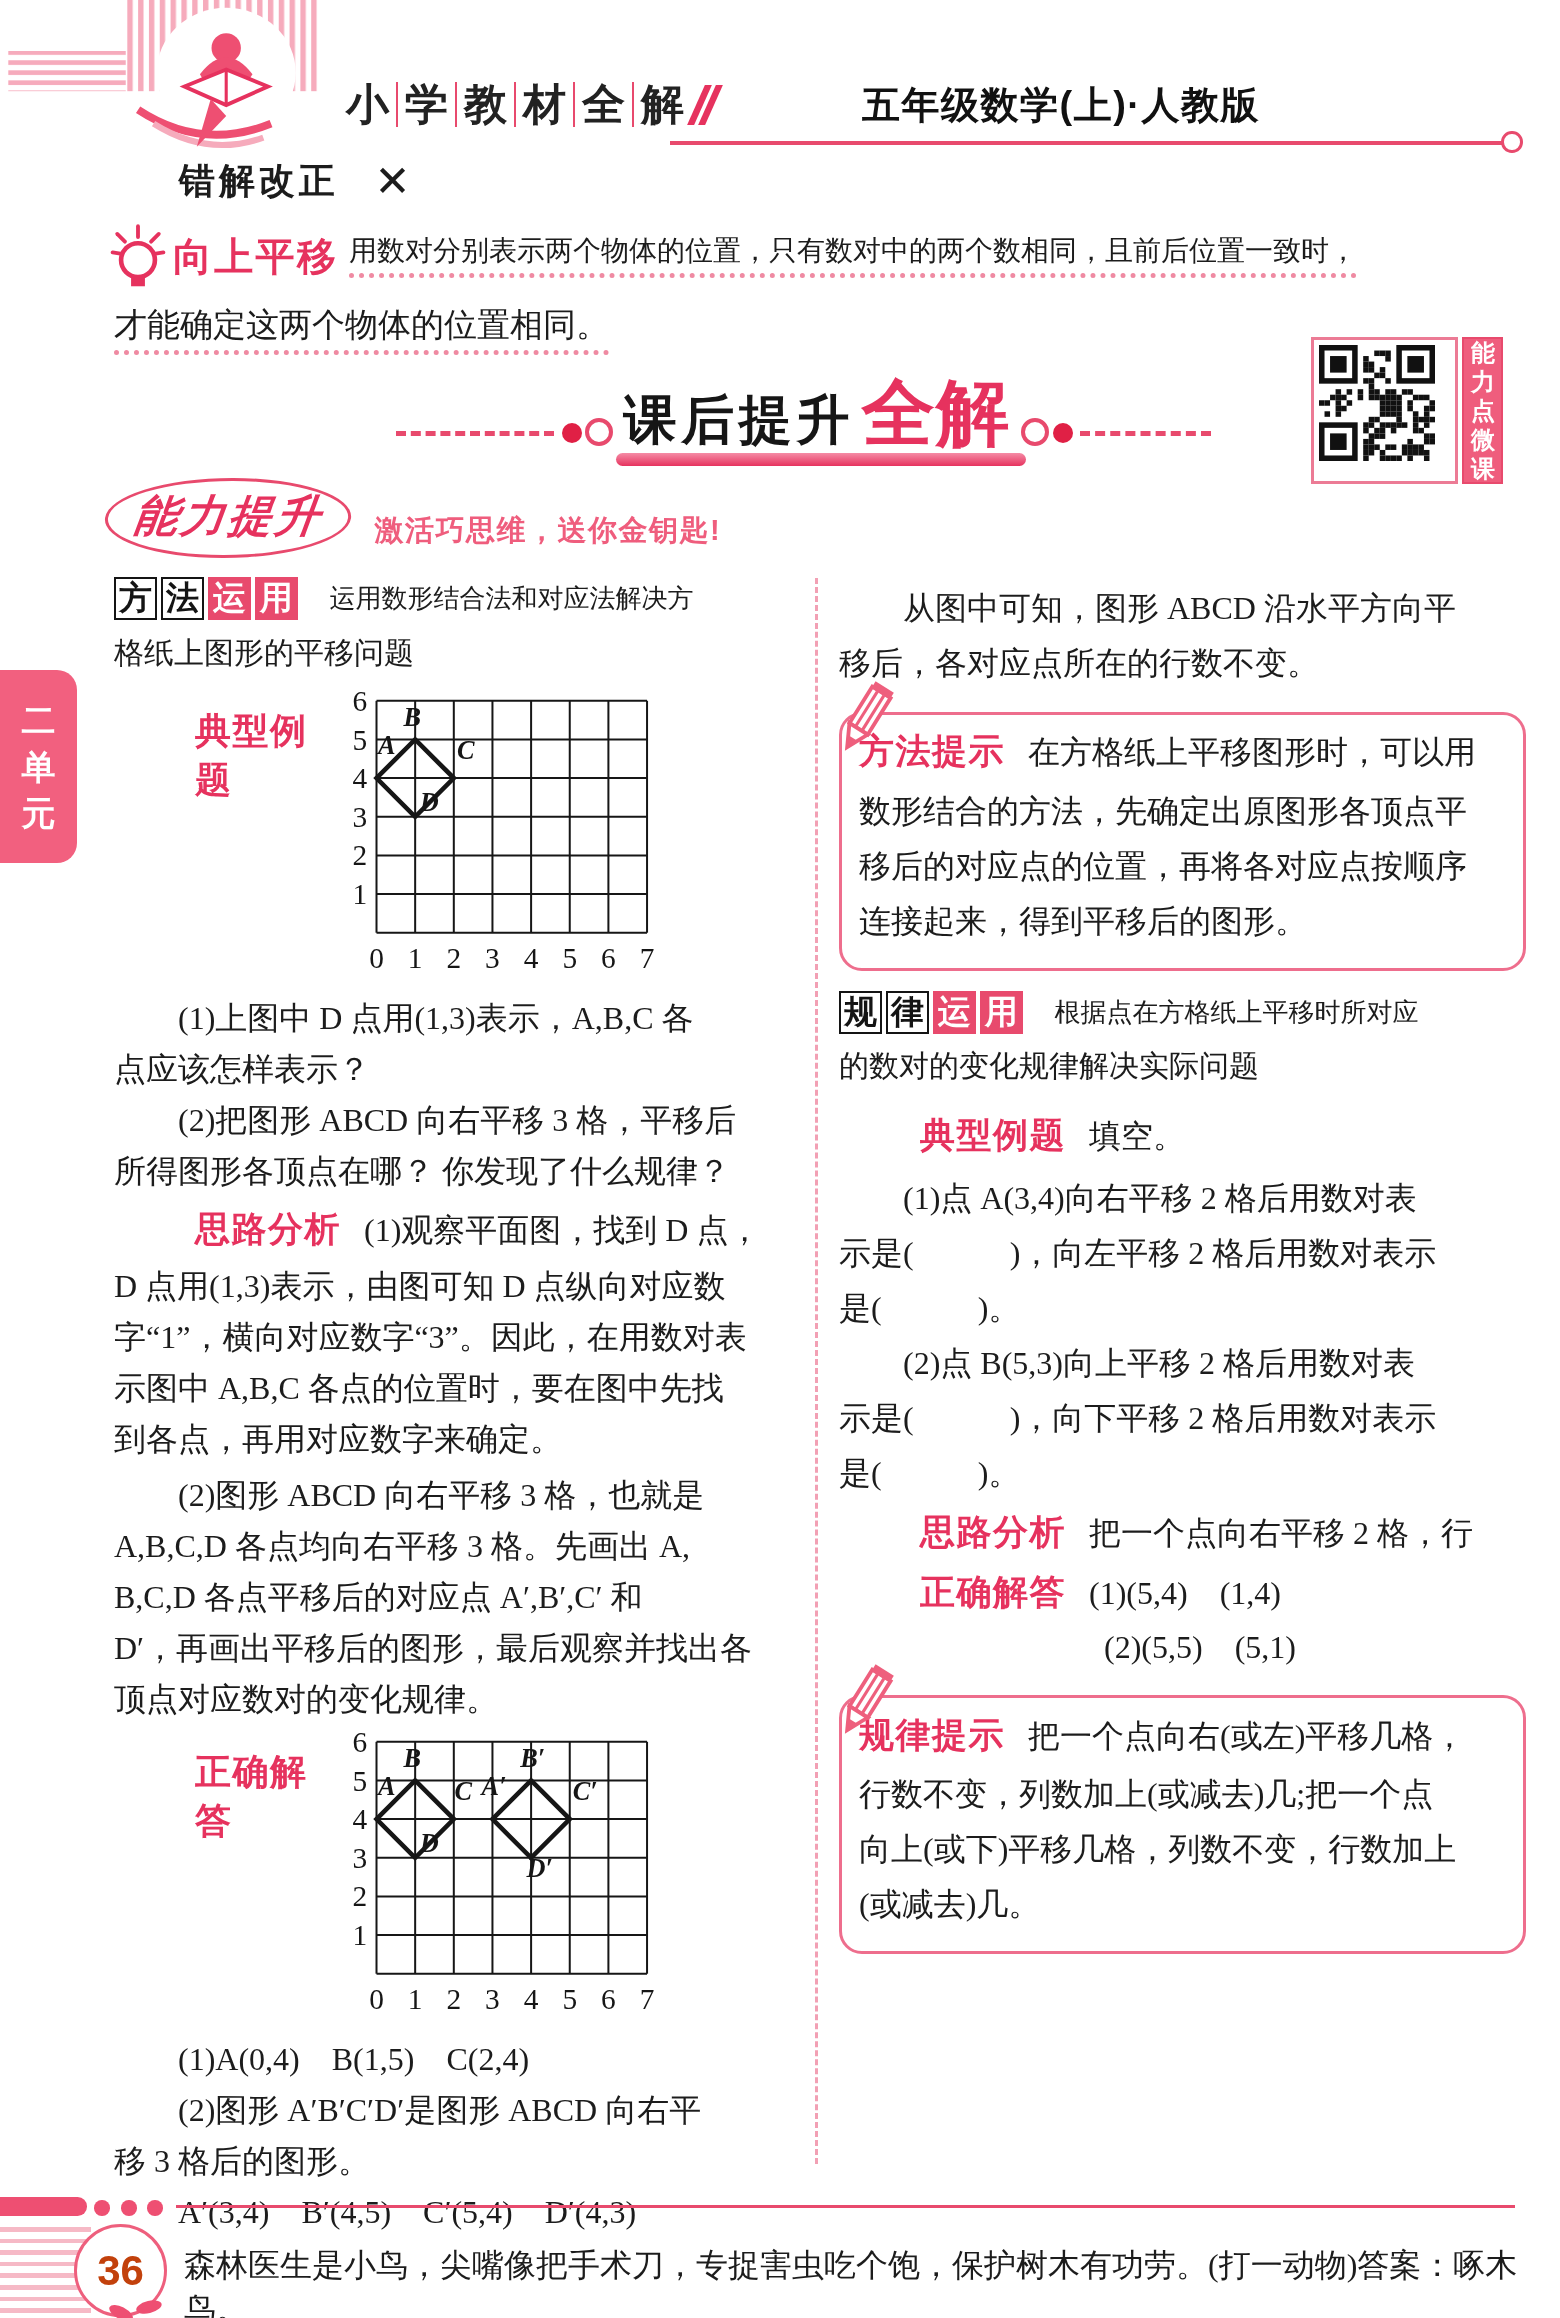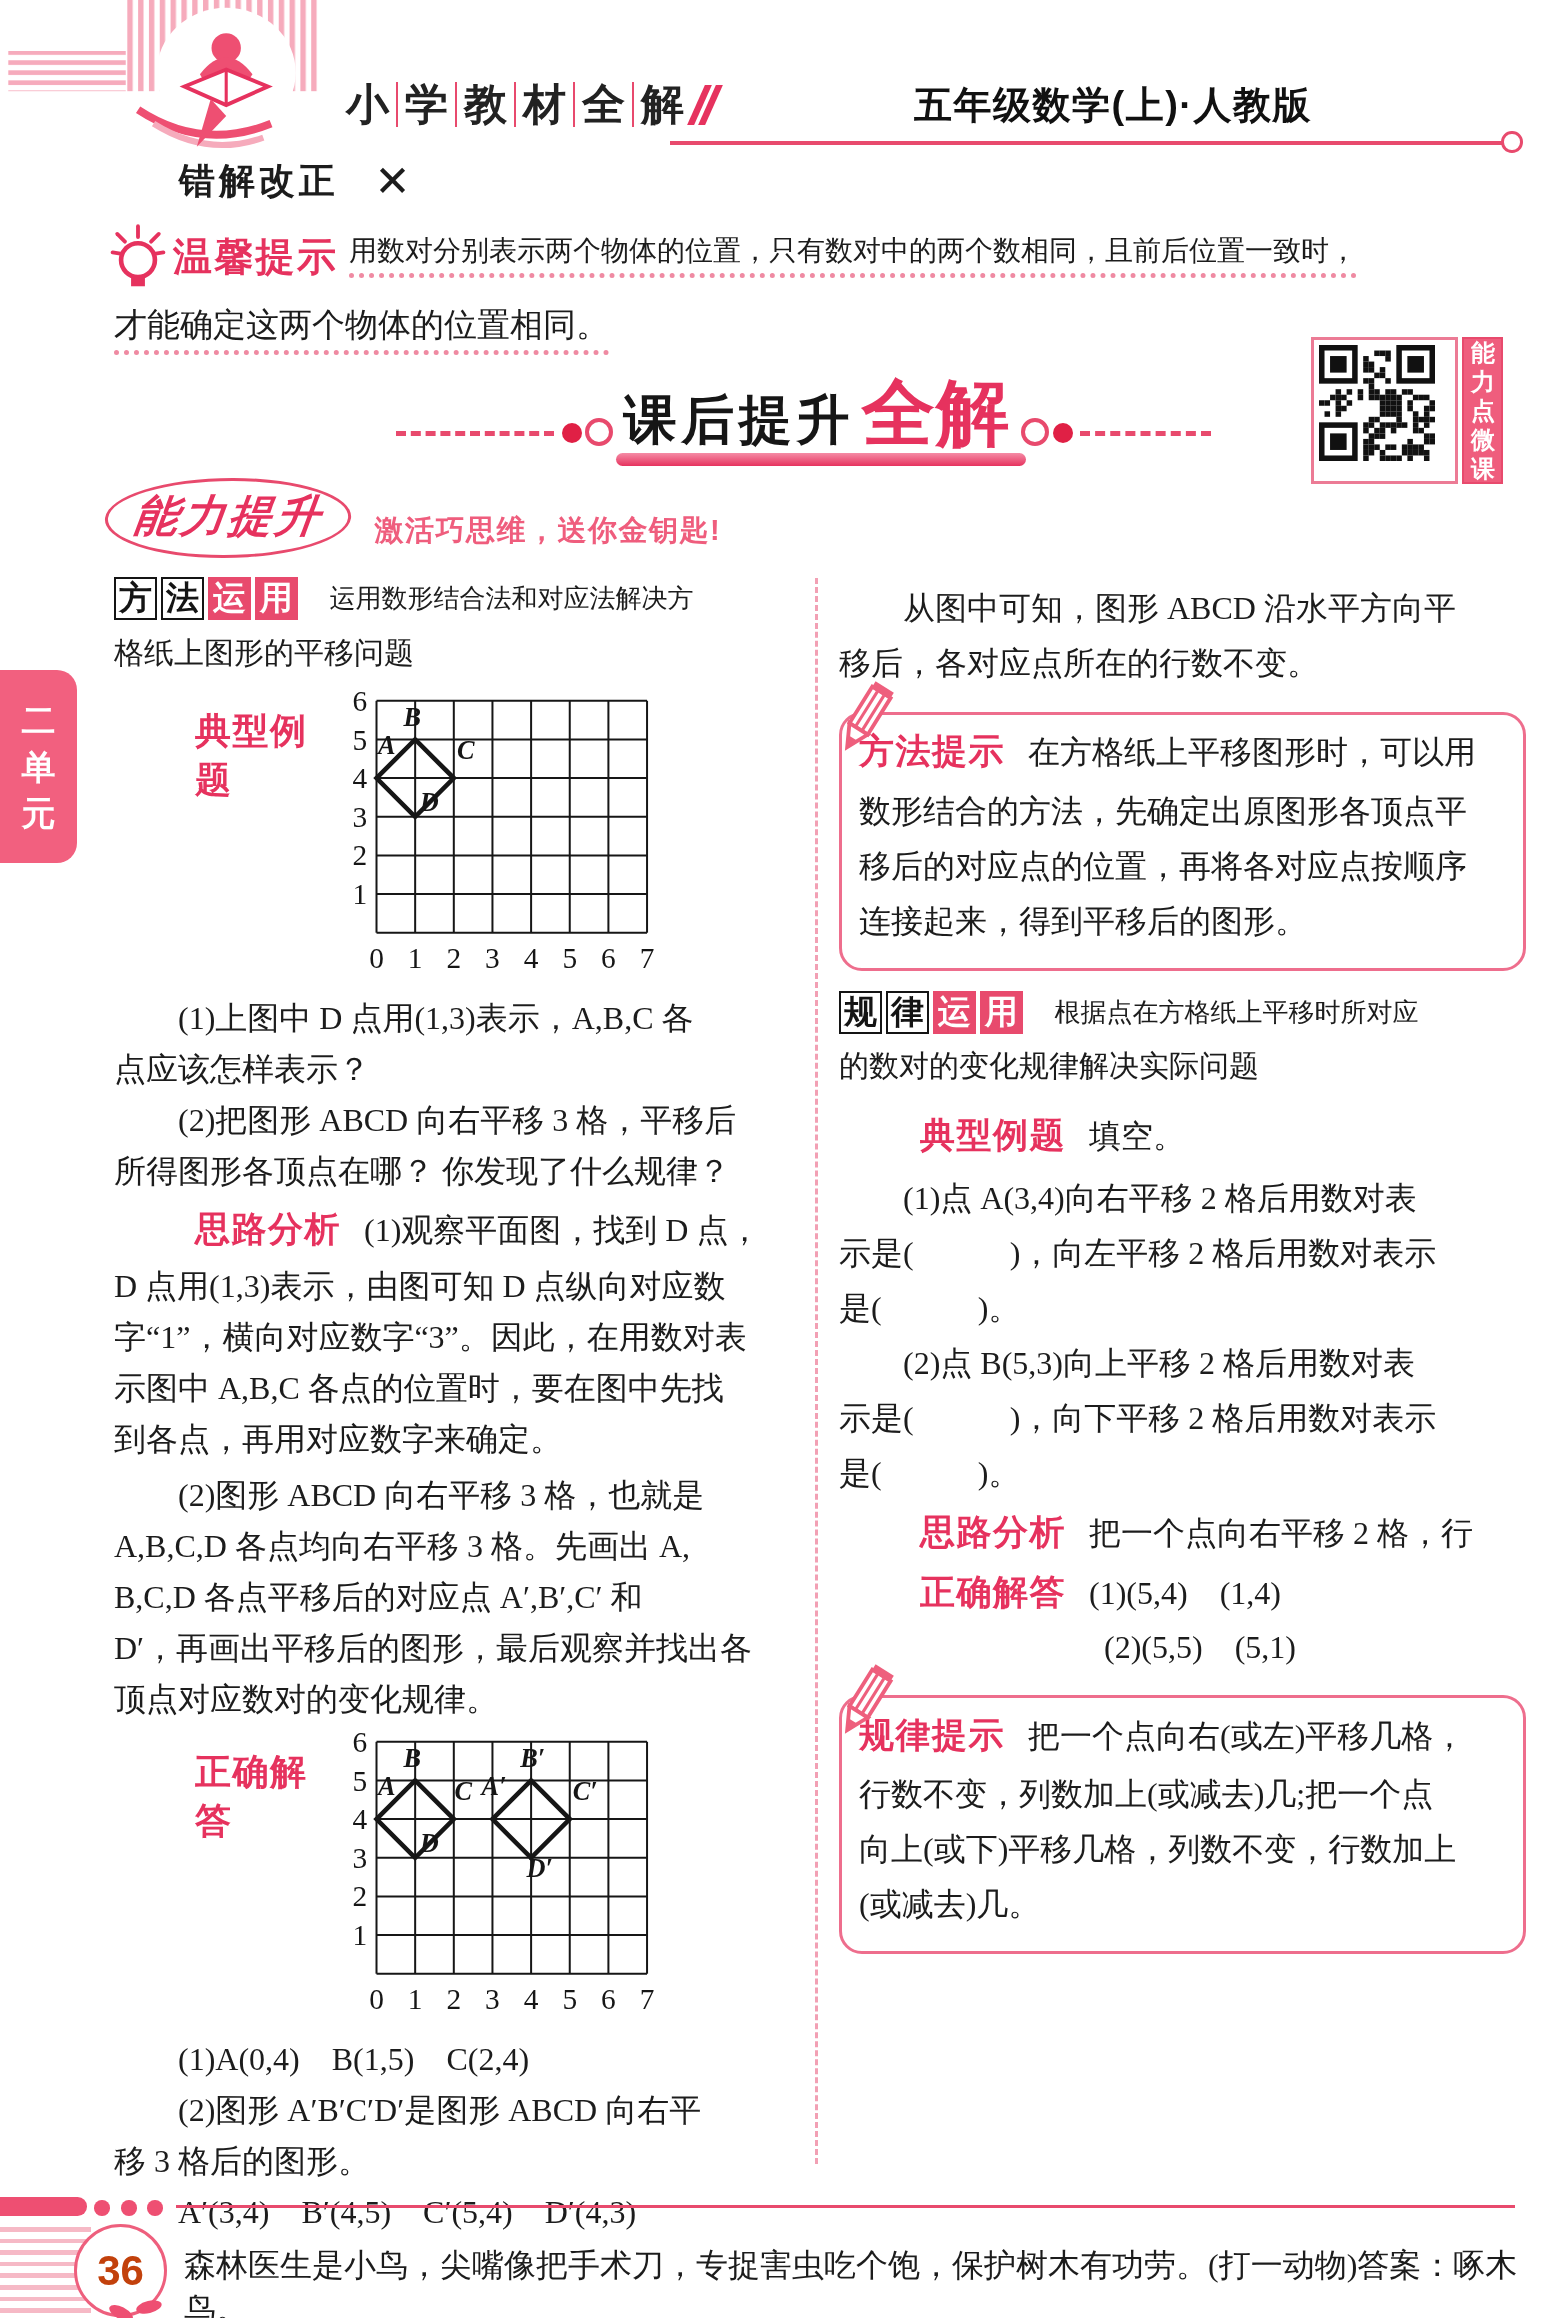--- a/index.html
+++ b/index.html
@@ -9,21 +9,21 @@
   }
   .abs{position:absolute;}
   
   .logo{left:7.7px;top:0;width:329px;height:153px;}
   .brand{left:339px;top:82px;display:flex;align-items:center;
     font-family:"Liberation Sans",sans-serif;font-weight:bold;font-size:43px;color:#222;}
   .brand .ch{padding:0 7px;border-right:2.3px solid #e84a6d;line-height:1.05;}
   .brand .ch:last-child{border-right:none;}
   .slashes{display:flex;gap:4.6px;margin-left:4.6px;}
   .slash{width:7px;height:40px;background:#e6325e;transform:skewX(-24deg);}
-  .edition{left:914px;top:80px;font-family:"Liberation Sans",sans-serif;font-weight:bold;
+  .edition{left:862px;top:80px;font-family:"Liberation Sans",sans-serif;font-weight:bold;
     font-size:38px;letter-spacing:1.5px;color:#111;}
   .header-line{left:670px;top:141px;width:833px;height:3.9px;background:#e84a6d;}
   .header-ring{left:1501px;top:131px;width:15.5px;height:15.5px;border:3.9px solid #e84a6d;border-radius:50%;background:#fff;}
   
   .err-row{left:179px;top:156px;display:flex;align-items:center;gap:36px;
     font-family:"Liberation Sans",sans-serif;font-weight:bold;font-size:36px;letter-spacing:3.9px;}
   .err-mark{font-size:43px;font-weight:normal;letter-spacing:0;}
   
   .tip-icon{left:108px;top:220px;width:60px;height:71px;}
   .tip-label{left:173px;top:230px;font-family:"Liberation Sans",sans-serif;font-weight:bold;
@@ -149,21 +149,21 @@
   <g stroke="#e6325e" stroke-width="5" fill="none" stroke-linecap="round">
     <line x1="12" y1="18" x2="22" y2="28"></line>
       <line x1="39" y1="8" x2="39" y2="22"></line>
       <line x1="66" y1="18" x2="56" y2="28"></line>
     <line x1="6" y1="42" x2="18" y2="44"></line>
       <line x1="72" y1="42" x2="60" y2="44"></line>
   </g>
   <circle cx="39" cy="52" r="22" fill="none" stroke="#e6325e" stroke-width="6"></circle>
   <rect x="30" y="72" width="18" height="14" fill="#e6325e"></rect>
 </svg>
-<div class="abs tip-label">温馨提示</div>
+<div class="abs tip-label">向上平移</div>
 <div class="abs tip-l1"><span class="du">用数对分别表示两个物体的位置，只有数对中的两个数相同，且前后位置一致时，</span></div>
 <div class="abs tip-l2"><span class="du">才能确定这两个物体的位置相同。</span></div>
 
 <div class="abs banner">
   <div class="bdash"></div>
   <div class="bdot"></div>
   <div class="bring"></div>
   <div class="btitle">
     <span class="btitle-black">课后提升</span>
     <span class="btitle-pink">全解</span>

